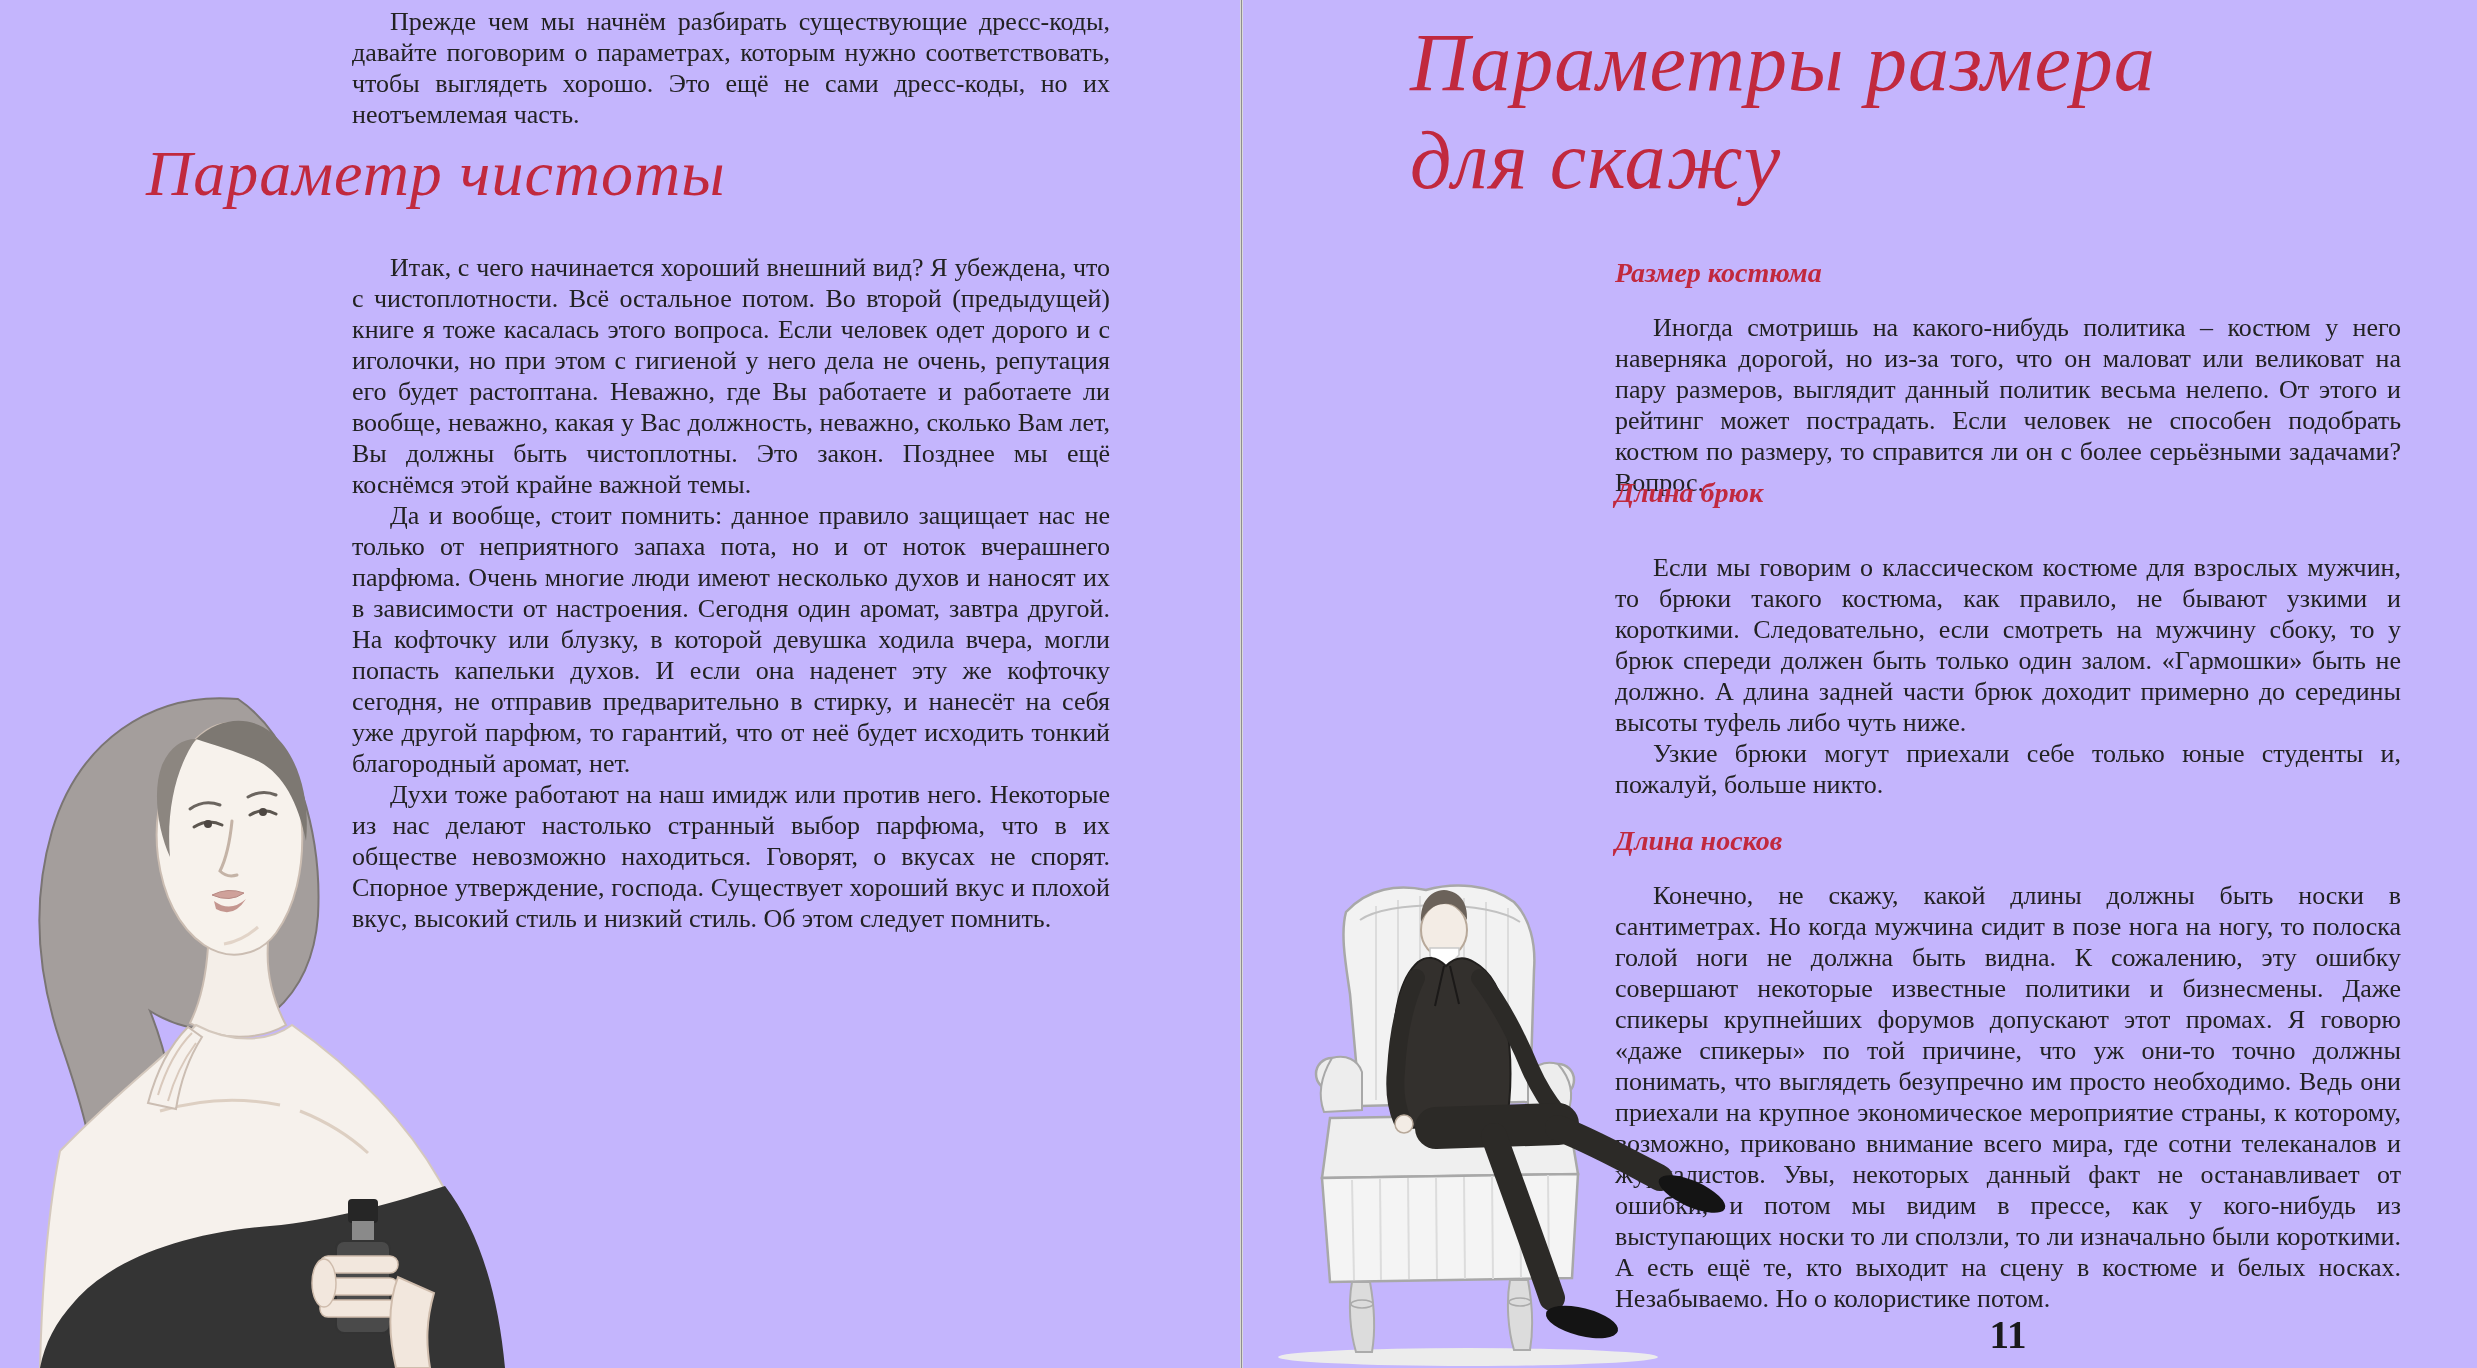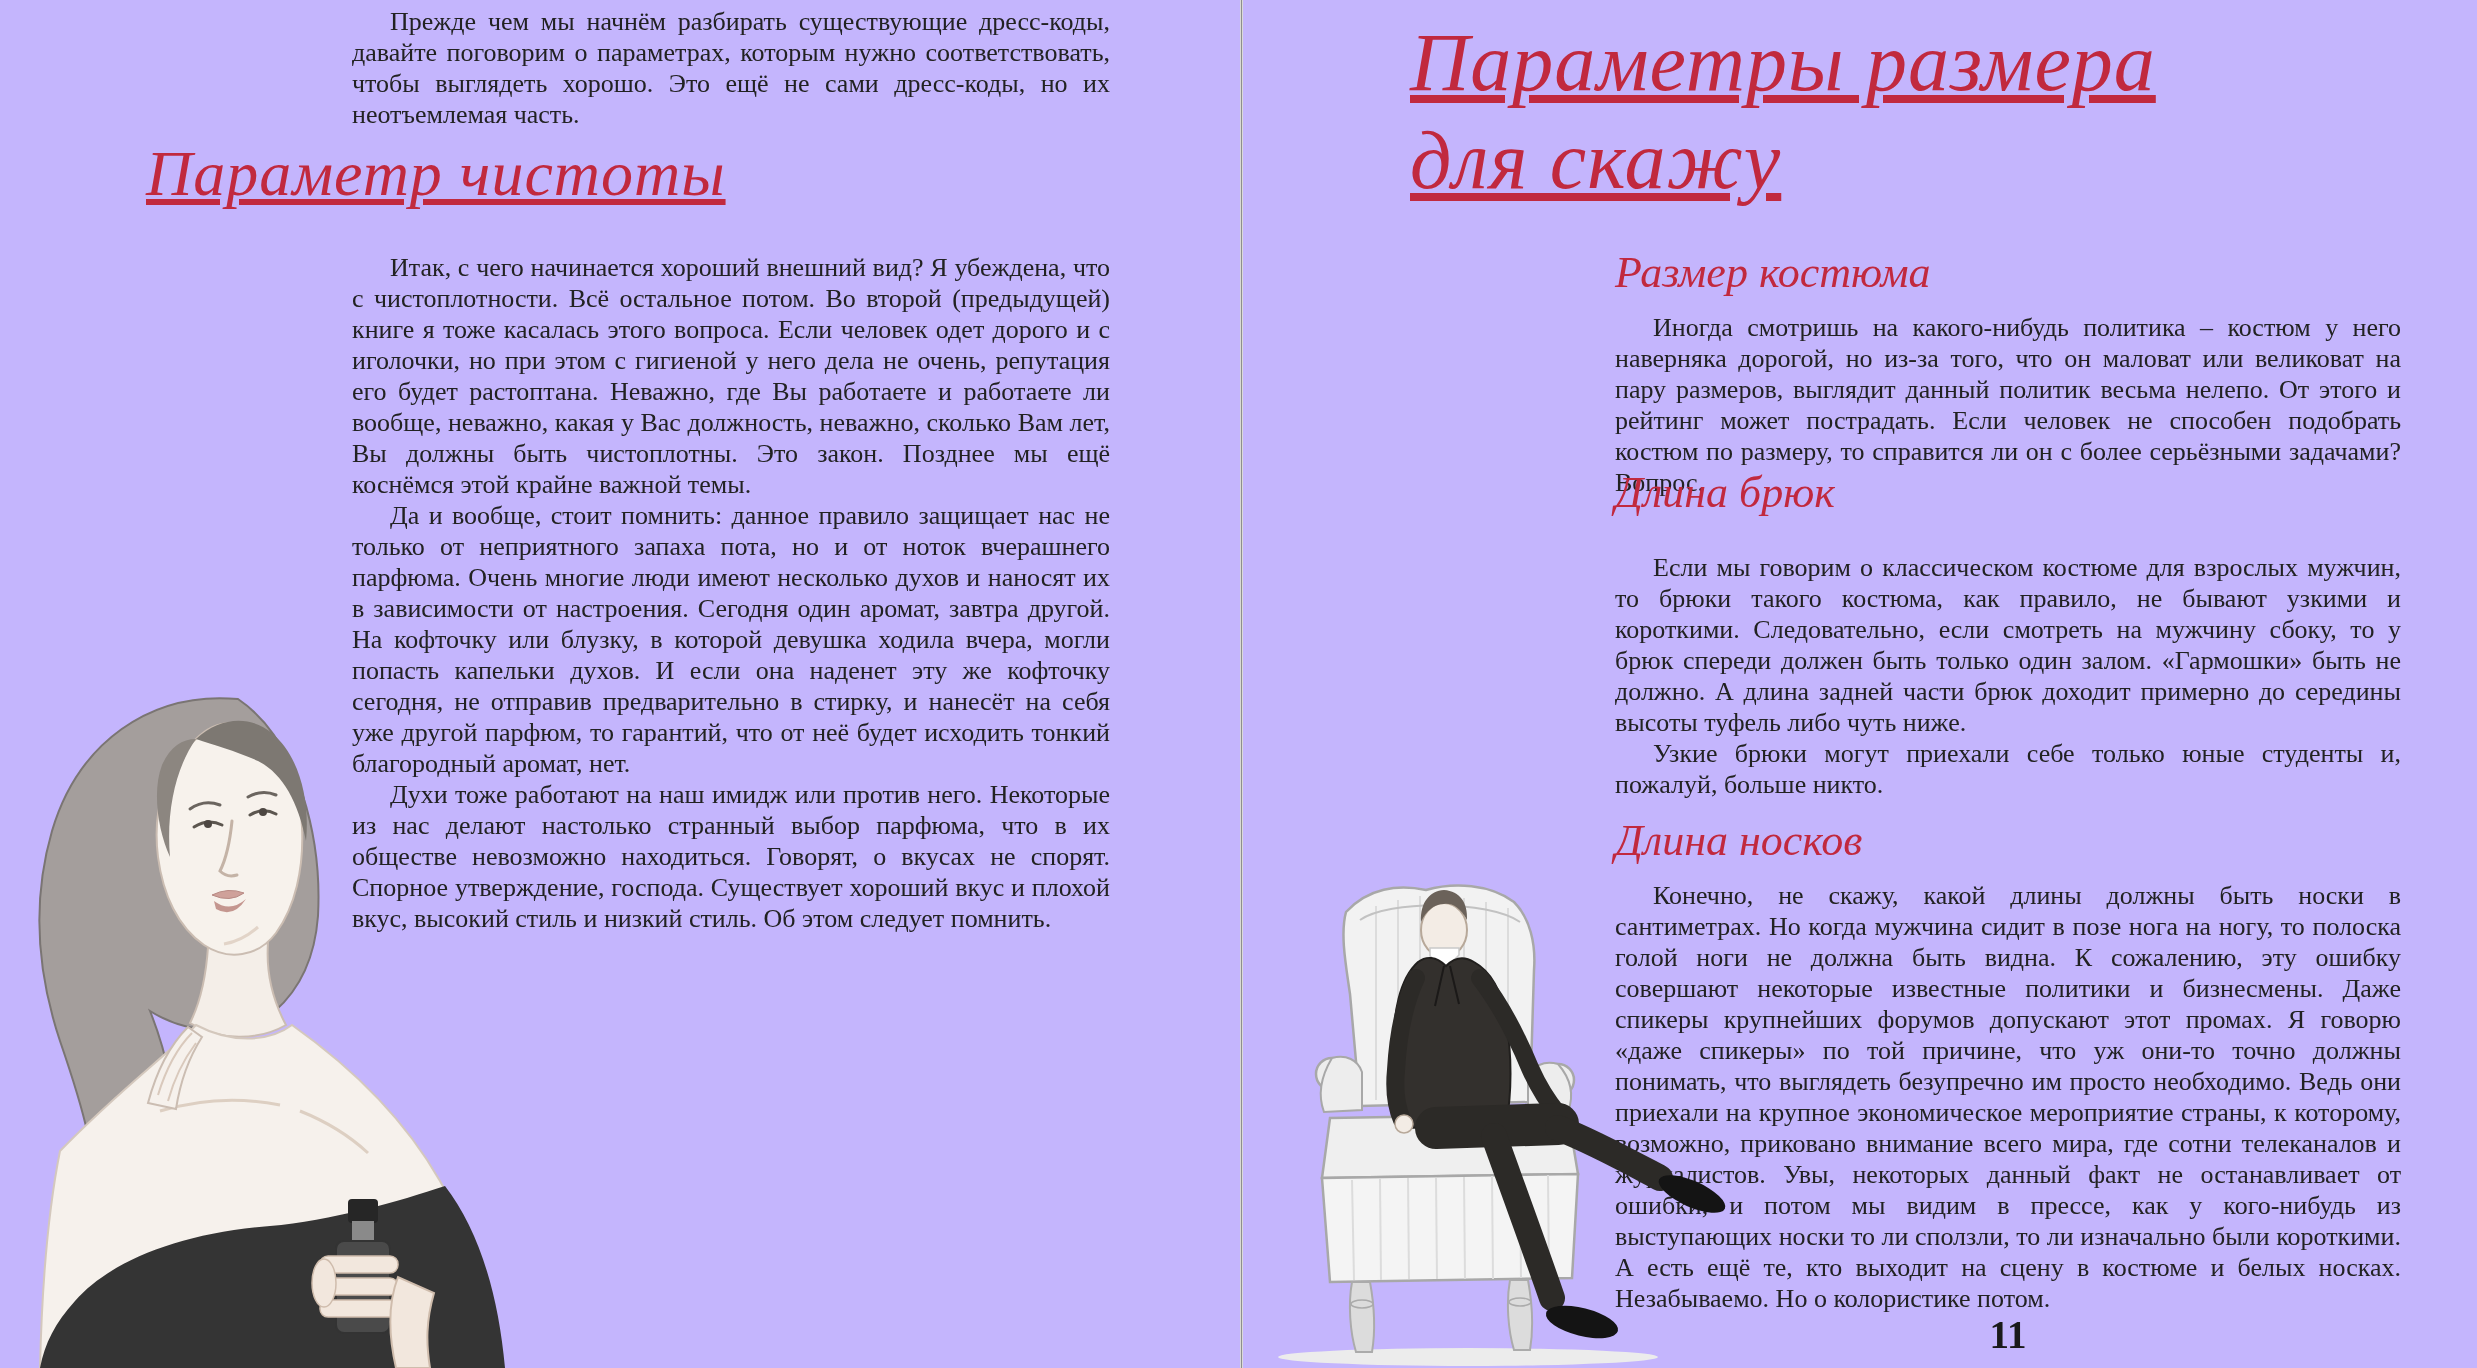--- a/index.html
+++ b/index.html
@@ -28,36 +28,35 @@
     position: absolute; left: 352px; top: 6px; width: 758px;
   }
   .left-body {
     position: absolute; left: 352px; top: 252px; width: 758px;
   }
   .heading-red {
     font-style: italic;
     color: var(--accent);
     font-weight: 500;
     letter-spacing: 1px;
-    text-decoration: underline;
   }
   .left-heading {
     position: absolute; left: 146px; top: 128px;
     font-size: 64px; line-height: 92px;
   }
   .right-heading {
     position: absolute; left: 167px; top: 14px;
     font-size: 82px; line-height: 98px;
   }
   .right-col { position: absolute; left: 372px; width: 786px; }
   .sub-heading {
     font-style: italic;
     color: var(--accent);
-    font-size: 44px; line-height: 50px;
-    font-weight: 400;
+    font-size: 28px; line-height: 50px;
+    font-weight: 700;
     margin: 0 0 12px 0;
   }
   .sec-title-1 { position: absolute; left: 372px; top: 248px; }
   .sec-par-1   { top: 312px; }
   .sec-title-2 { position: absolute; left: 372px; top: 468px; }
   .sec-par-2   { top: 552px; }
   .sec-title-3 { position: absolute; left: 372px; top: 816px; }
   .sec-par-3   { top: 880px; }
 
   .page-number {

